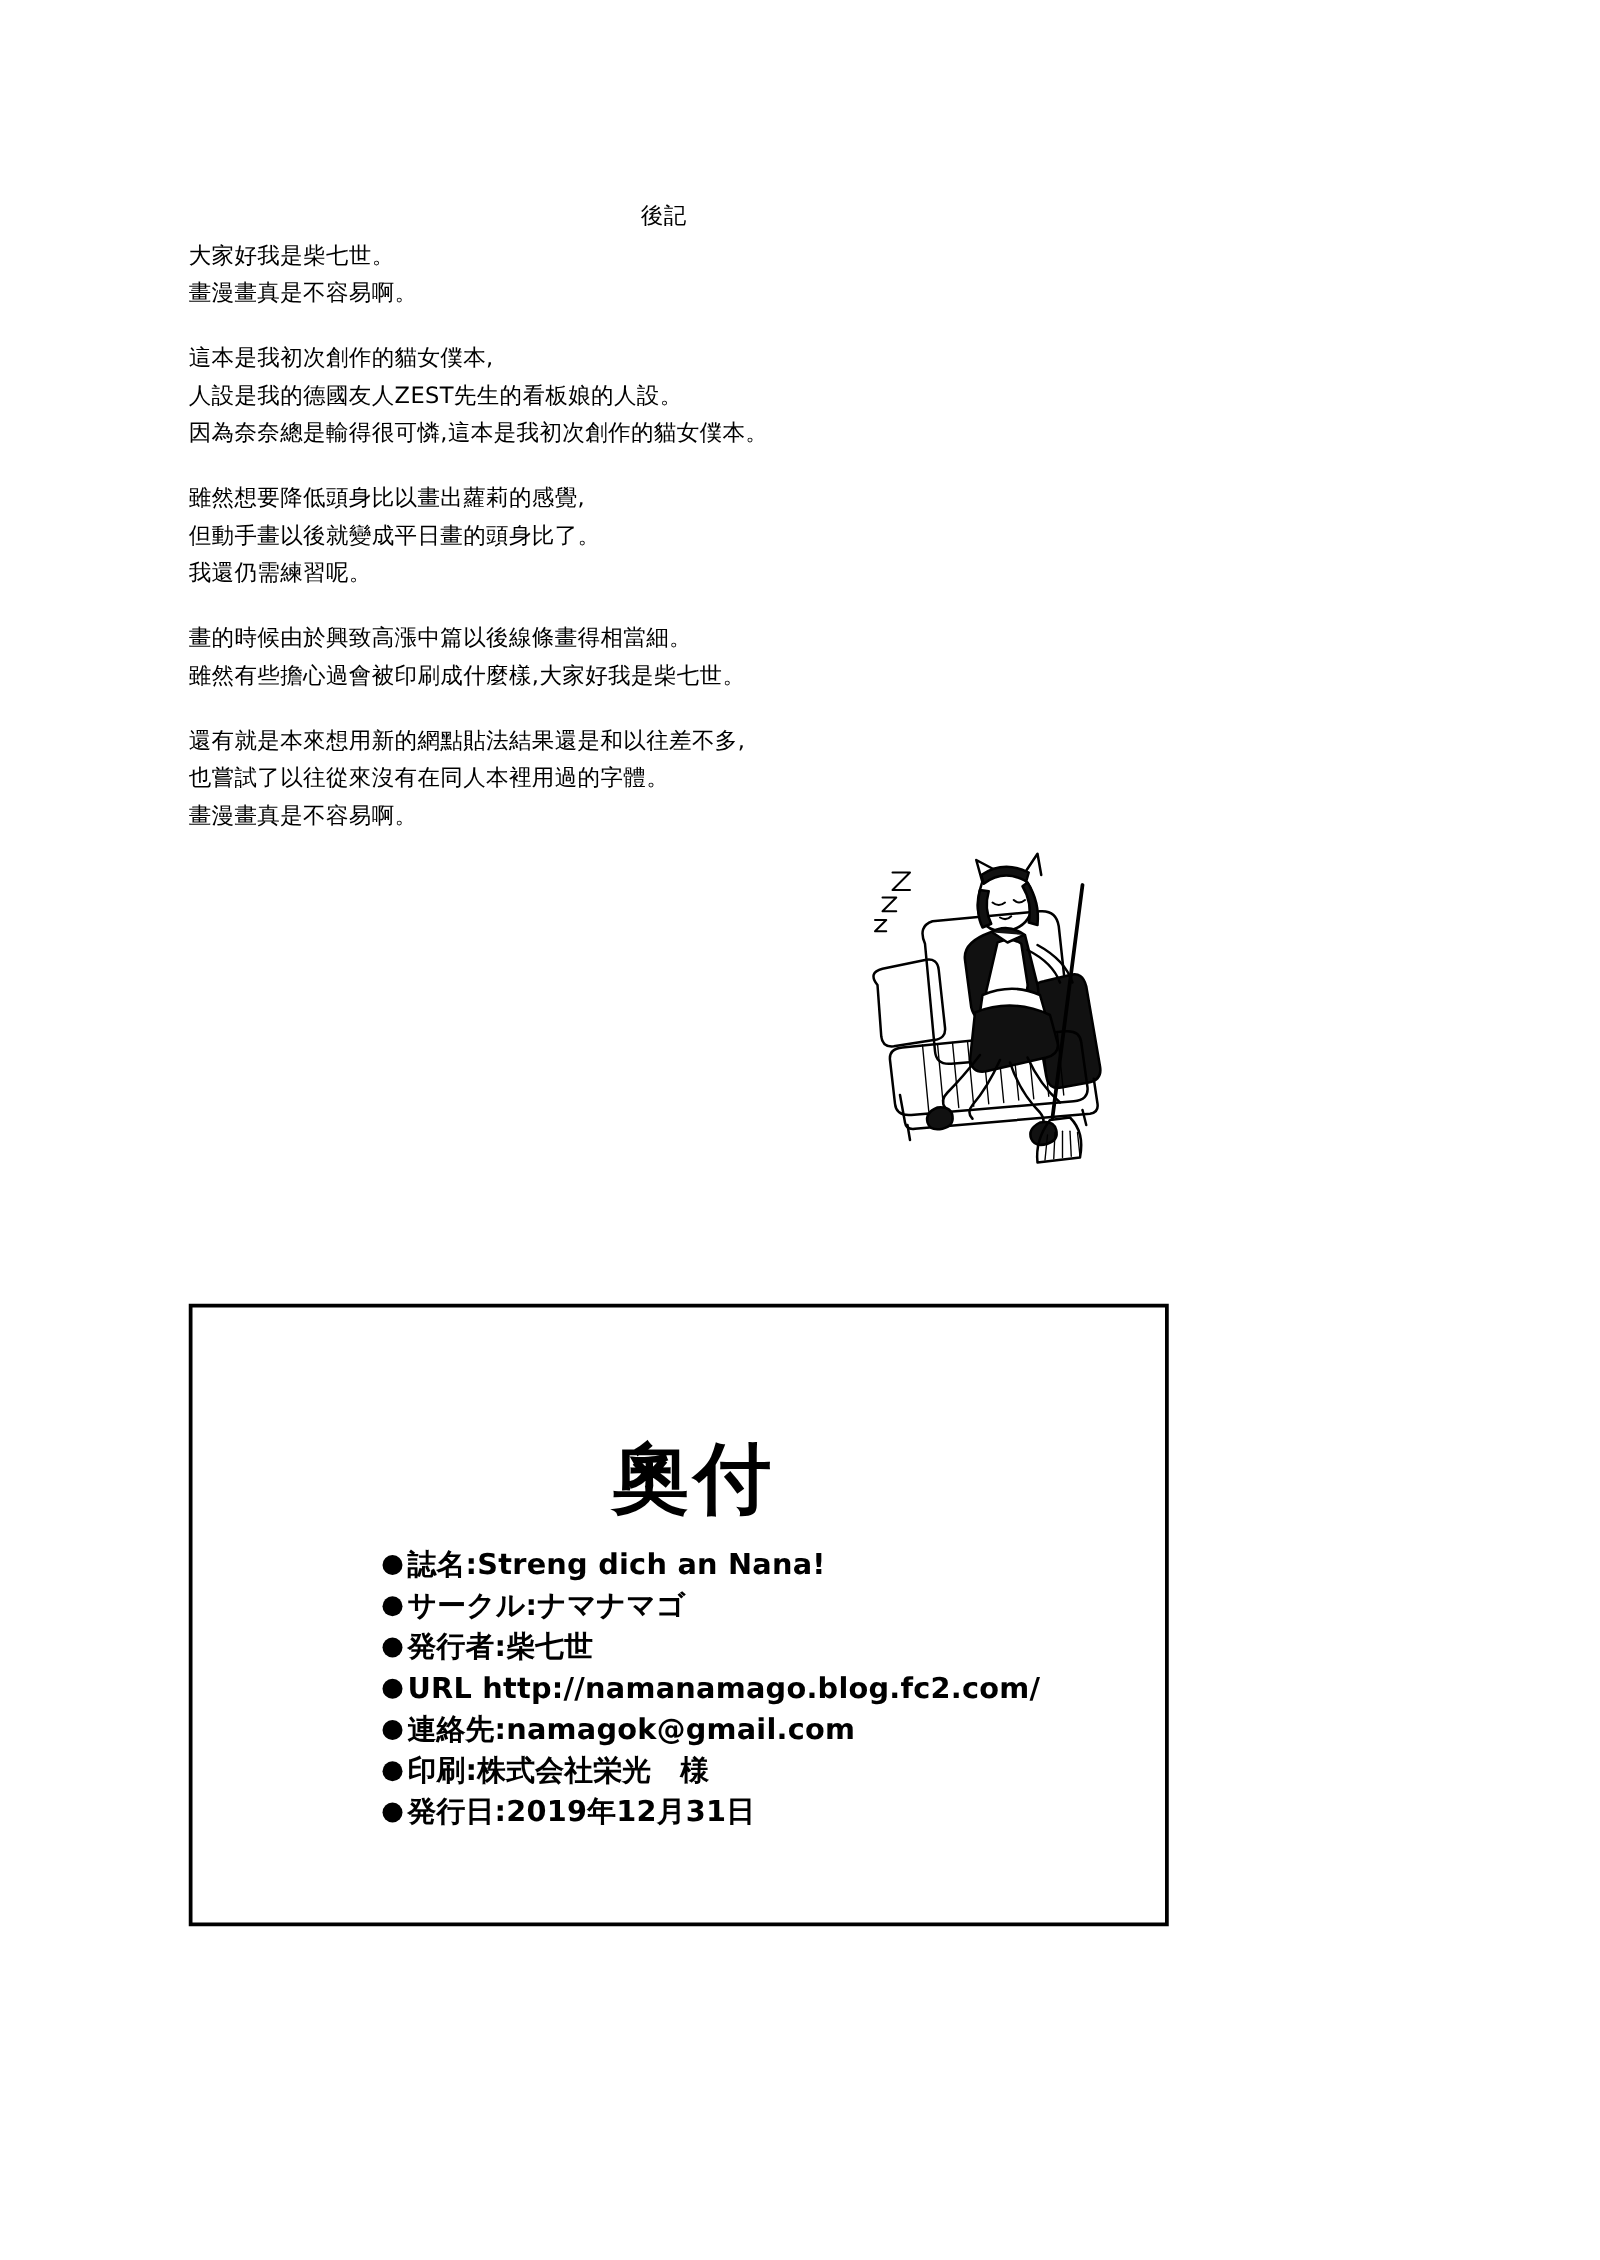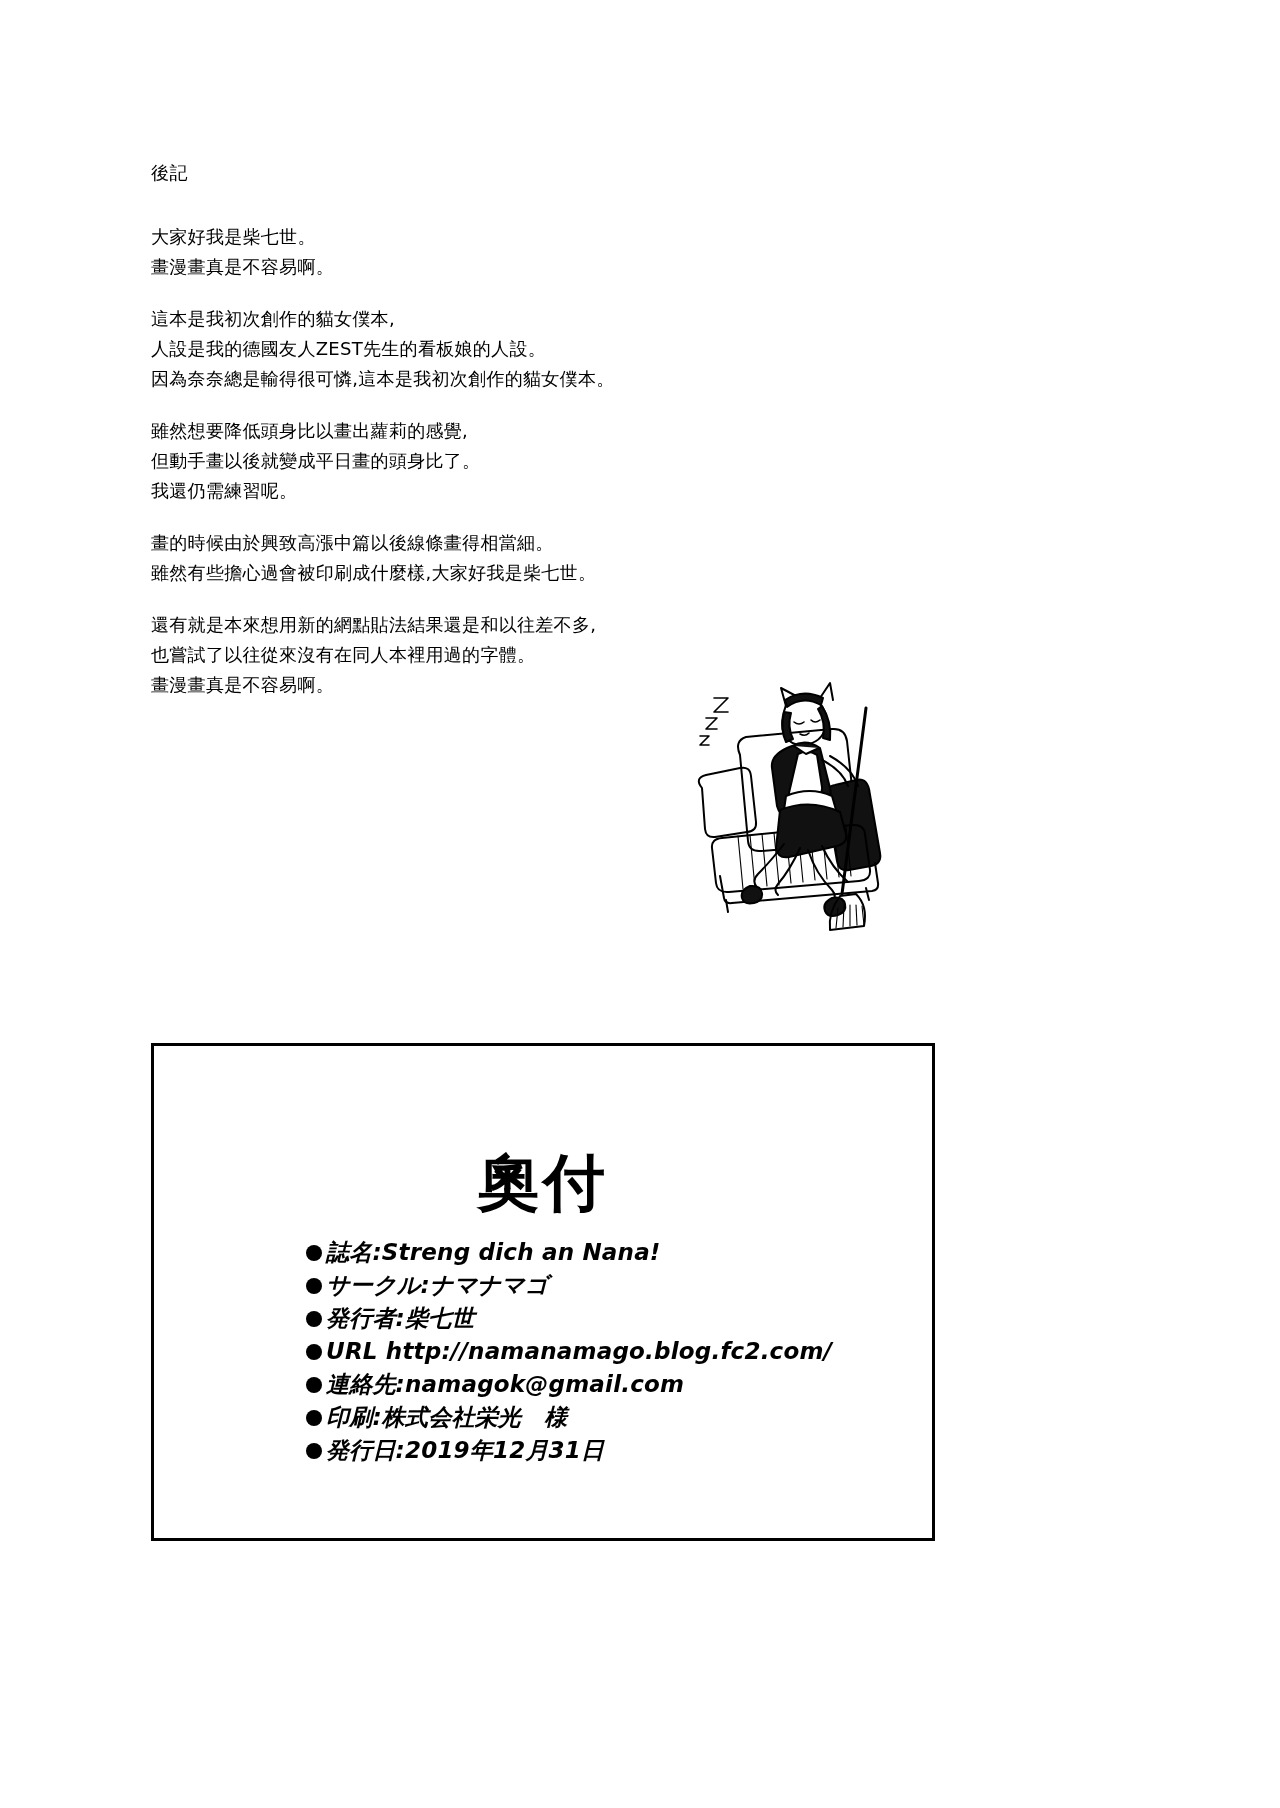--- a/index.html
+++ b/index.html
@@ -19,22 +19,23 @@
   
   #afterword {
     position: absolute;
     left: 151px;
     top: 160px;
     width: 760px;
   }
   .aw-title {
     font-size: 18px;
     line-height: 26px;
-    margin-bottom: 36px;
+    margin-bottom: 4px;
     letter-spacing: 0.5px;
+    text-align: center;
   }
   .aw-para {
     font-size: 18px;
     line-height: 30px;
     margin-bottom: 22px;
     letter-spacing: 0.3px;
   }
   .aw-para .ln {
     display: block;
     white-space: pre;
@@ -59,20 +60,21 @@
     top: 1043px;
     width: 784px;
     height: 498px;
     border: 3px solid #000;
     box-sizing: border-box;
   }
   .colophon-inner {
     position: relative;
     width: 100%;
     height: 100%;
+    padding-left: 24px;
   }
   .colophon-heading {
     position: absolute;
     top: 102px;
     left: 0;
     width: 100%;
     text-align: center;
     font-size: 62px;
     font-weight: bold;
     letter-spacing: 4px;
@@ -83,21 +85,20 @@
     top: 190px;
     left: 152px;
     font-size: 23px;
     line-height: 33px;
     font-weight: bold;
     letter-spacing: 0.2px;
   }
   .colophon-list .row {
     white-space: pre;
     display: block;
-    font-style: italic;
   }
   .bullet {
     display: inline-block;
     width: 16px;
     height: 16px;
     border-radius: 50%;
     background: #000;
     margin-right: 4px;
     vertical-align: -1px;
   }

